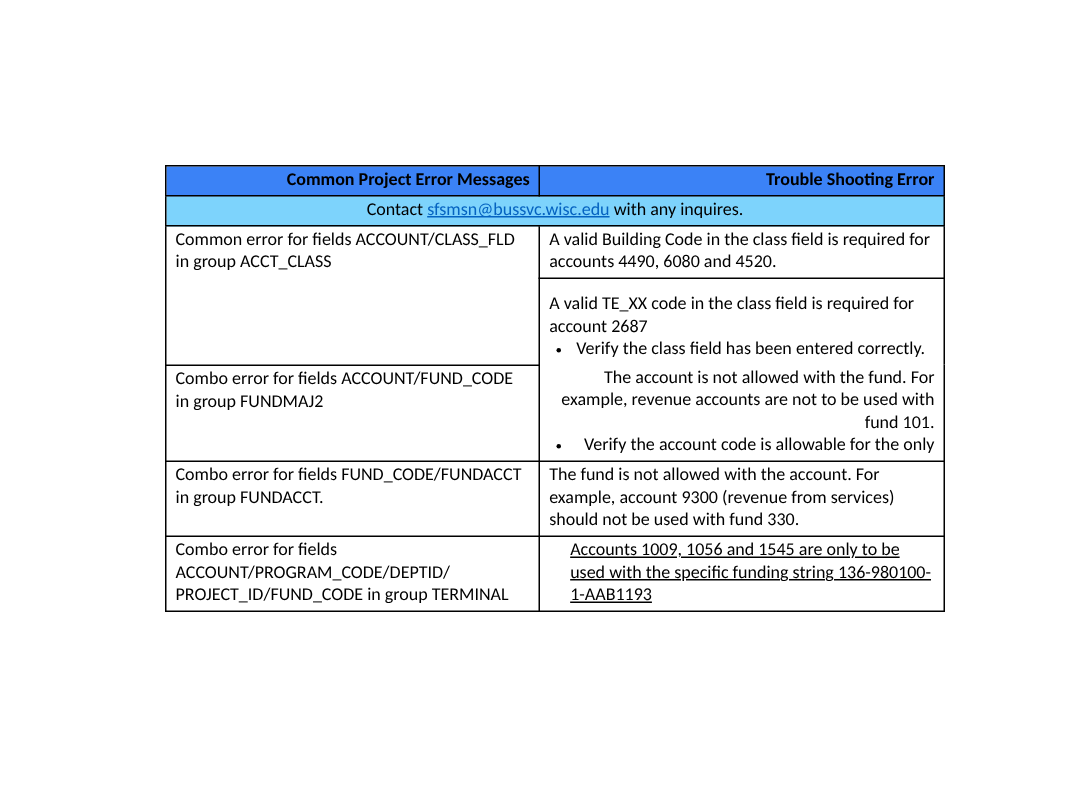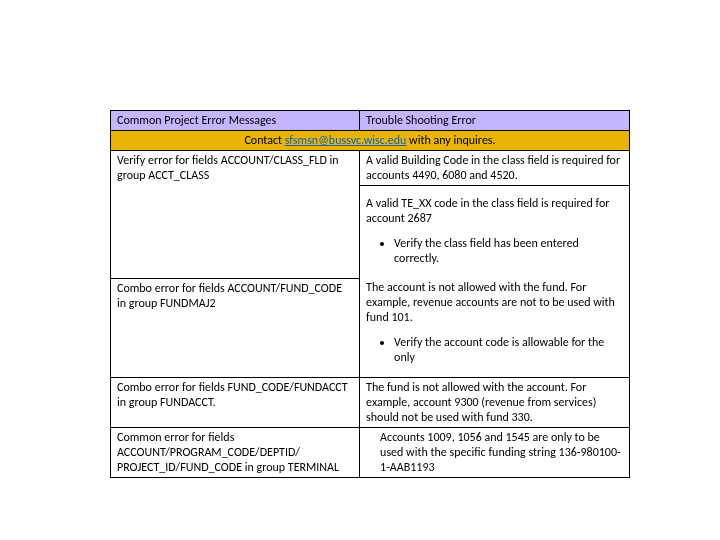--- a/index.html
+++ b/index.html
@@ -21,42 +21,43 @@
     table-layout: fixed;
   }
   td, th {
     border: 1px solid #000;
     padding: 2px 6px;
     vertical-align: top;
     text-align: left;
     line-height: 1.25;
   }
   th {
-    background: #c4b5fd;
-    font-weight: normal;
-    text-align: left;
+    background: #3b82f6;
+    font-weight: bold;
+    text-align: right;
   }
   .subhead {
-    background: #eab308;
+    background: #7dd3fc;
     text-align: center;
     font-weight: normal;
   }
   a.link {
     color: #0563c1;
     text-decoration: underline;
   }
   ul {
-    margin: 10px;
+    margin: 0;
     padding-left: 18px;
   }
   li {
     margin: 0;
   }
   .indent {
     padding-left: 14px;
+    text-decoration: underline;
   }
   col.left { width: 48%; }
   col.right { width: 52%; }
 </style>
 </head>
 <body>
 
 <div class="page">
   <table>
     <colgroup>
@@ -68,50 +69,50 @@
       <th>Common Project Error Messages</th>
       <th>Trouble Shooting Error</th>
     </tr>
     <tr>
       <td class="subhead" colspan="2" style="border-top:none;">
         <span>Contact </span><a class="link" href="#">sfsmsn@bussvc.wisc.edu</a><span> with any inquires.</span>
       </td>
     </tr>
 
     <tr>
-      <td rowspan="2">Verify error for fields ACCOUNT/CLASS_FLD in group ACCT_CLASS</td>
+      <td rowspan="2">Common error for fields ACCOUNT/CLASS_FLD in group ACCT_CLASS</td>
       <td>A valid Building Code in the class field is required for accounts 4490, 6080 and 4520.</td>
     </tr>
     <tr>
       <td style="border-bottom:none;">
         <div style="height:8px;"></div>
         <div>A valid TE_XX code in the class field is required for account 2687</div>
         <ul>
               <li>Verify the class field has been entered correctly.</li>
             </ul>
       </td>
     </tr>
 
     <tr>
       <td>Combo error for fields ACCOUNT/FUND_CODE in group FUNDMAJ2</td>
-      <td style="border-top:none;">
+      <td style="border-top:none;text-align:right;">
         <div>The account is not allowed with the fund. For example, revenue accounts are not to be used with fund 101.</div>
         <ul>
               <li>Verify the account code is allowable for the only</li>
             </ul>
       </td>
     </tr>
 
     <tr>
       <td>Combo error for fields FUND_CODE/FUNDACCT in group FUNDACCT.</td>
       <td>The fund is not allowed with the account. For example, account 9300 (revenue from services) should not be used with fund 330.</td>
     </tr>
 
     <tr>
-      <td>Common error for fields ACCOUNT/PROGRAM_CODE/DEPTID/ PROJECT_ID/FUND_CODE in group TERMINAL</td>
+      <td>Combo error for fields ACCOUNT/PROGRAM_CODE/DEPTID/ PROJECT_ID/FUND_CODE in group TERMINAL</td>
       <td>
         <div class="indent">Accounts 1009, 1056 and 1545 are only to be used with the specific funding string 136-980100-1-AAB1193</div>
       </td>
     </tr>
 
   </tbody>
     </table>
 </div>
 
 </body></html>

